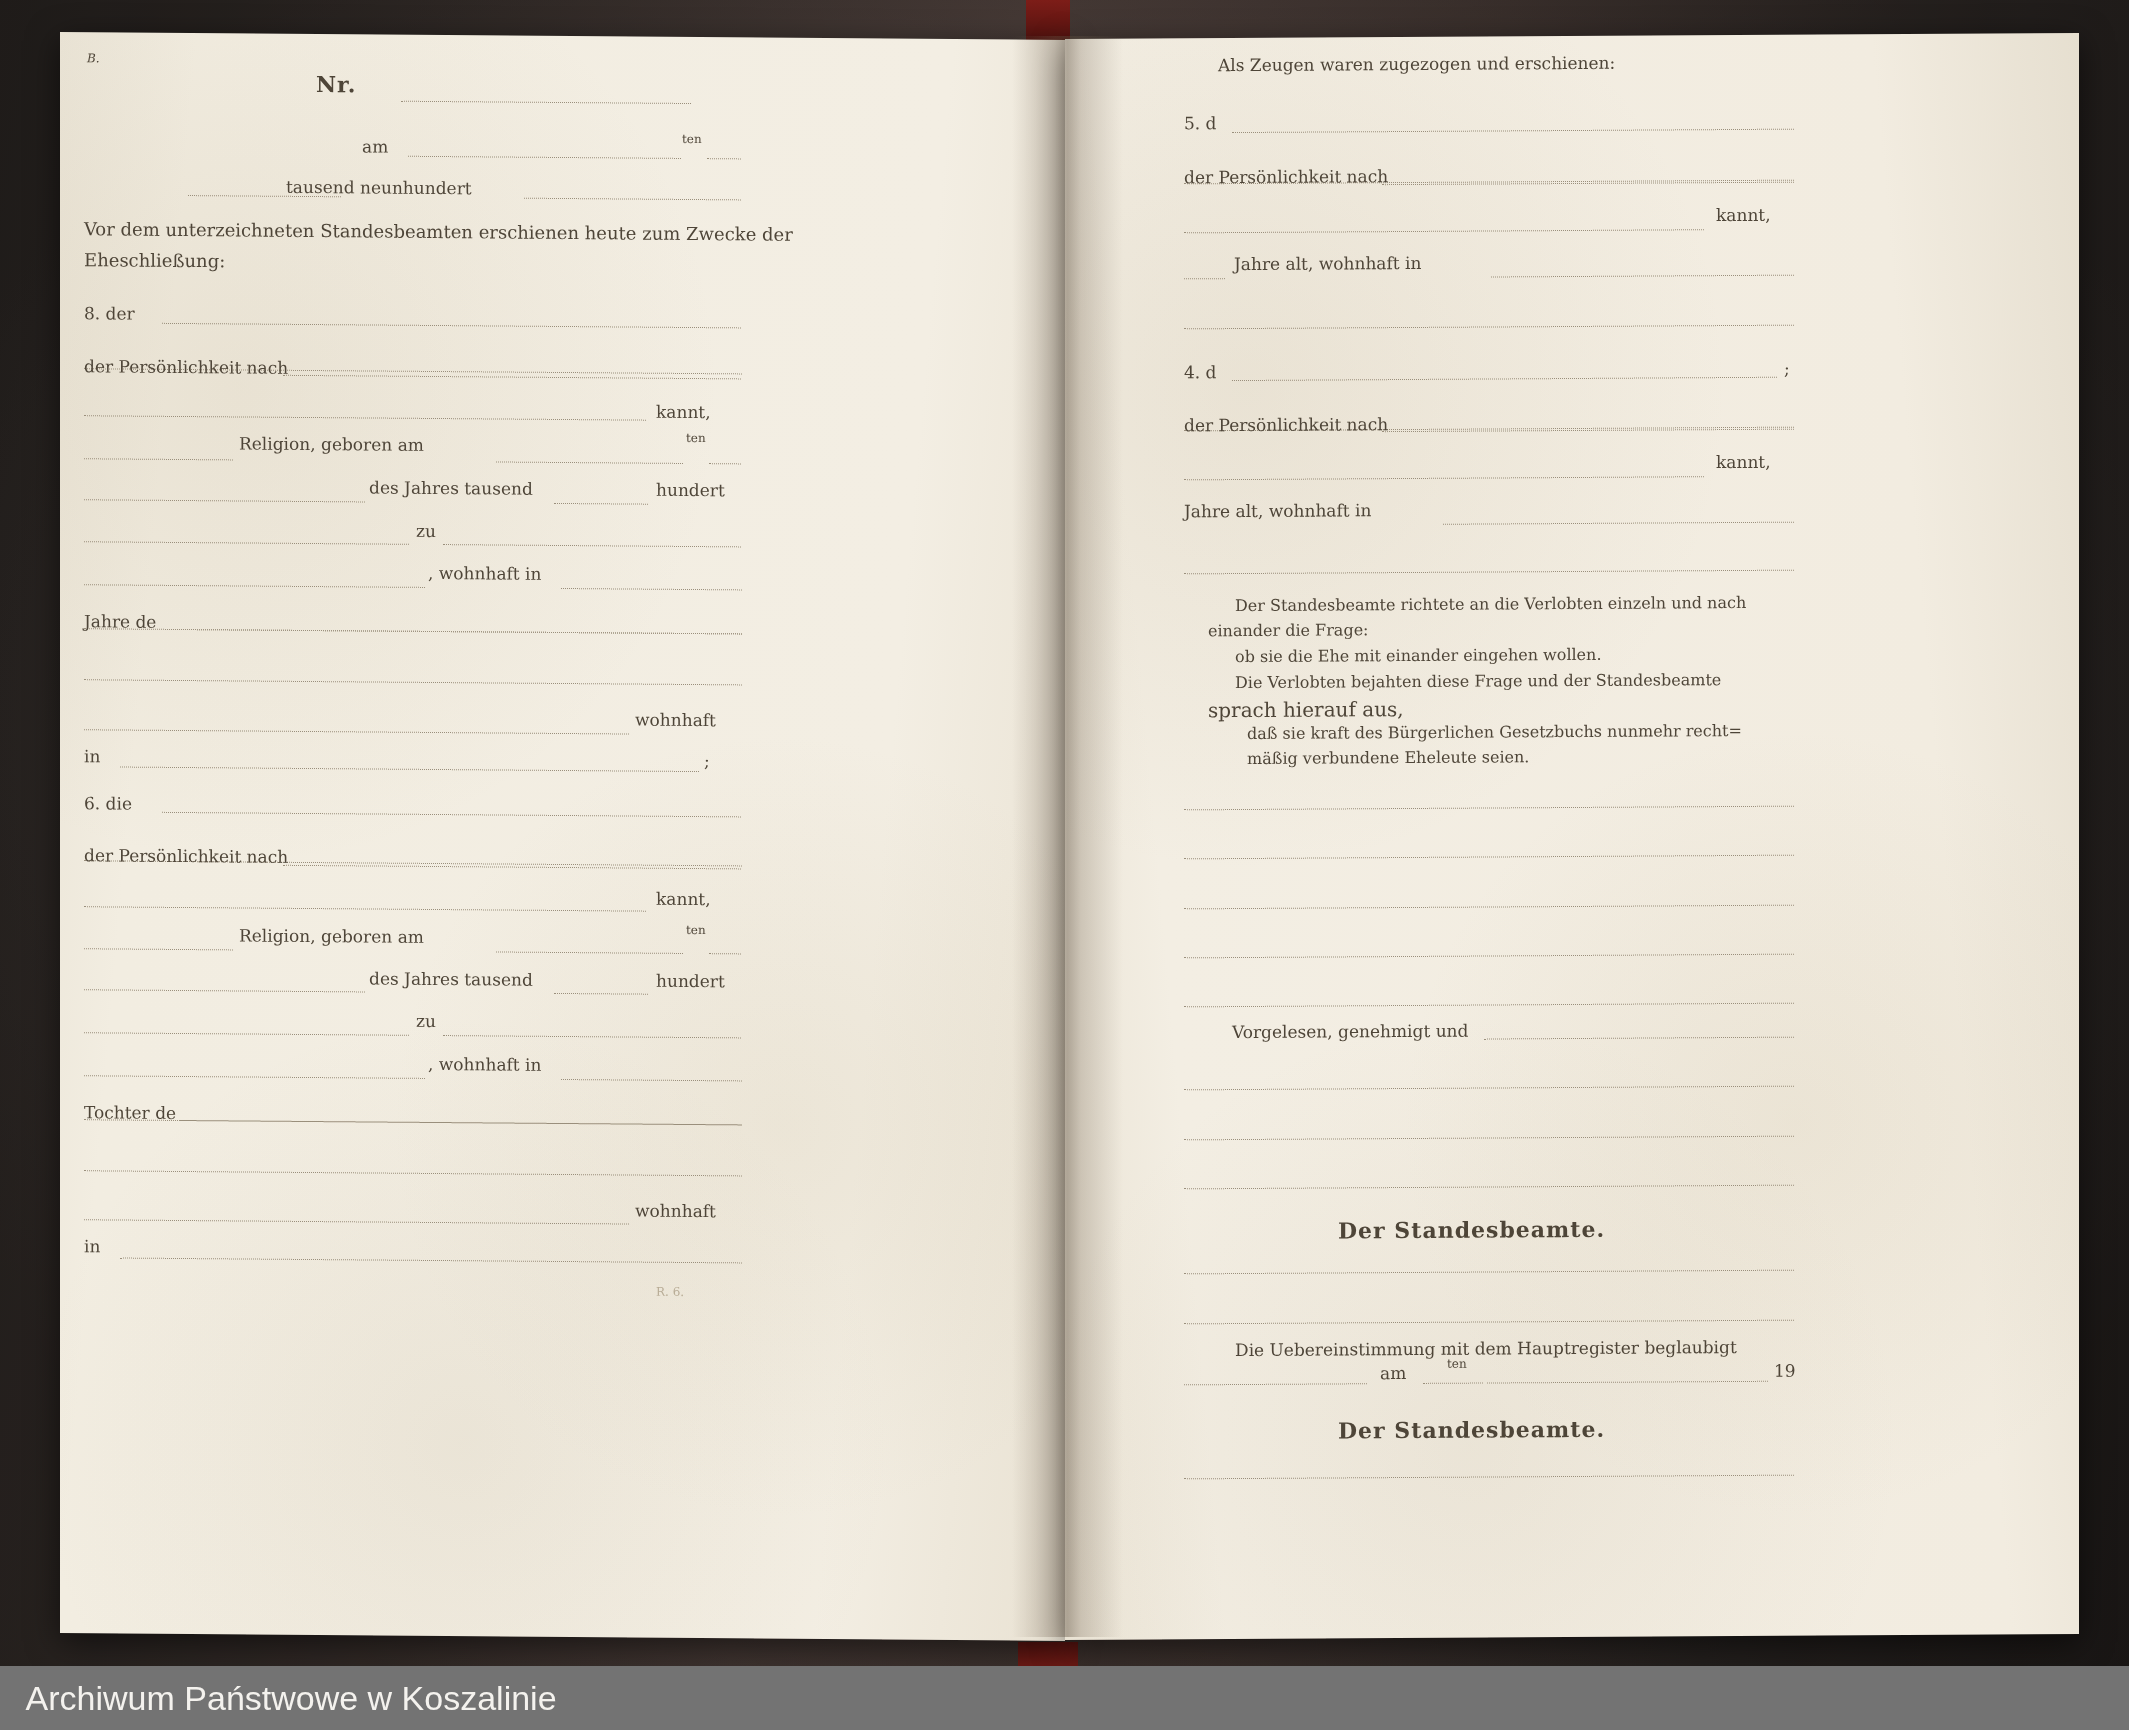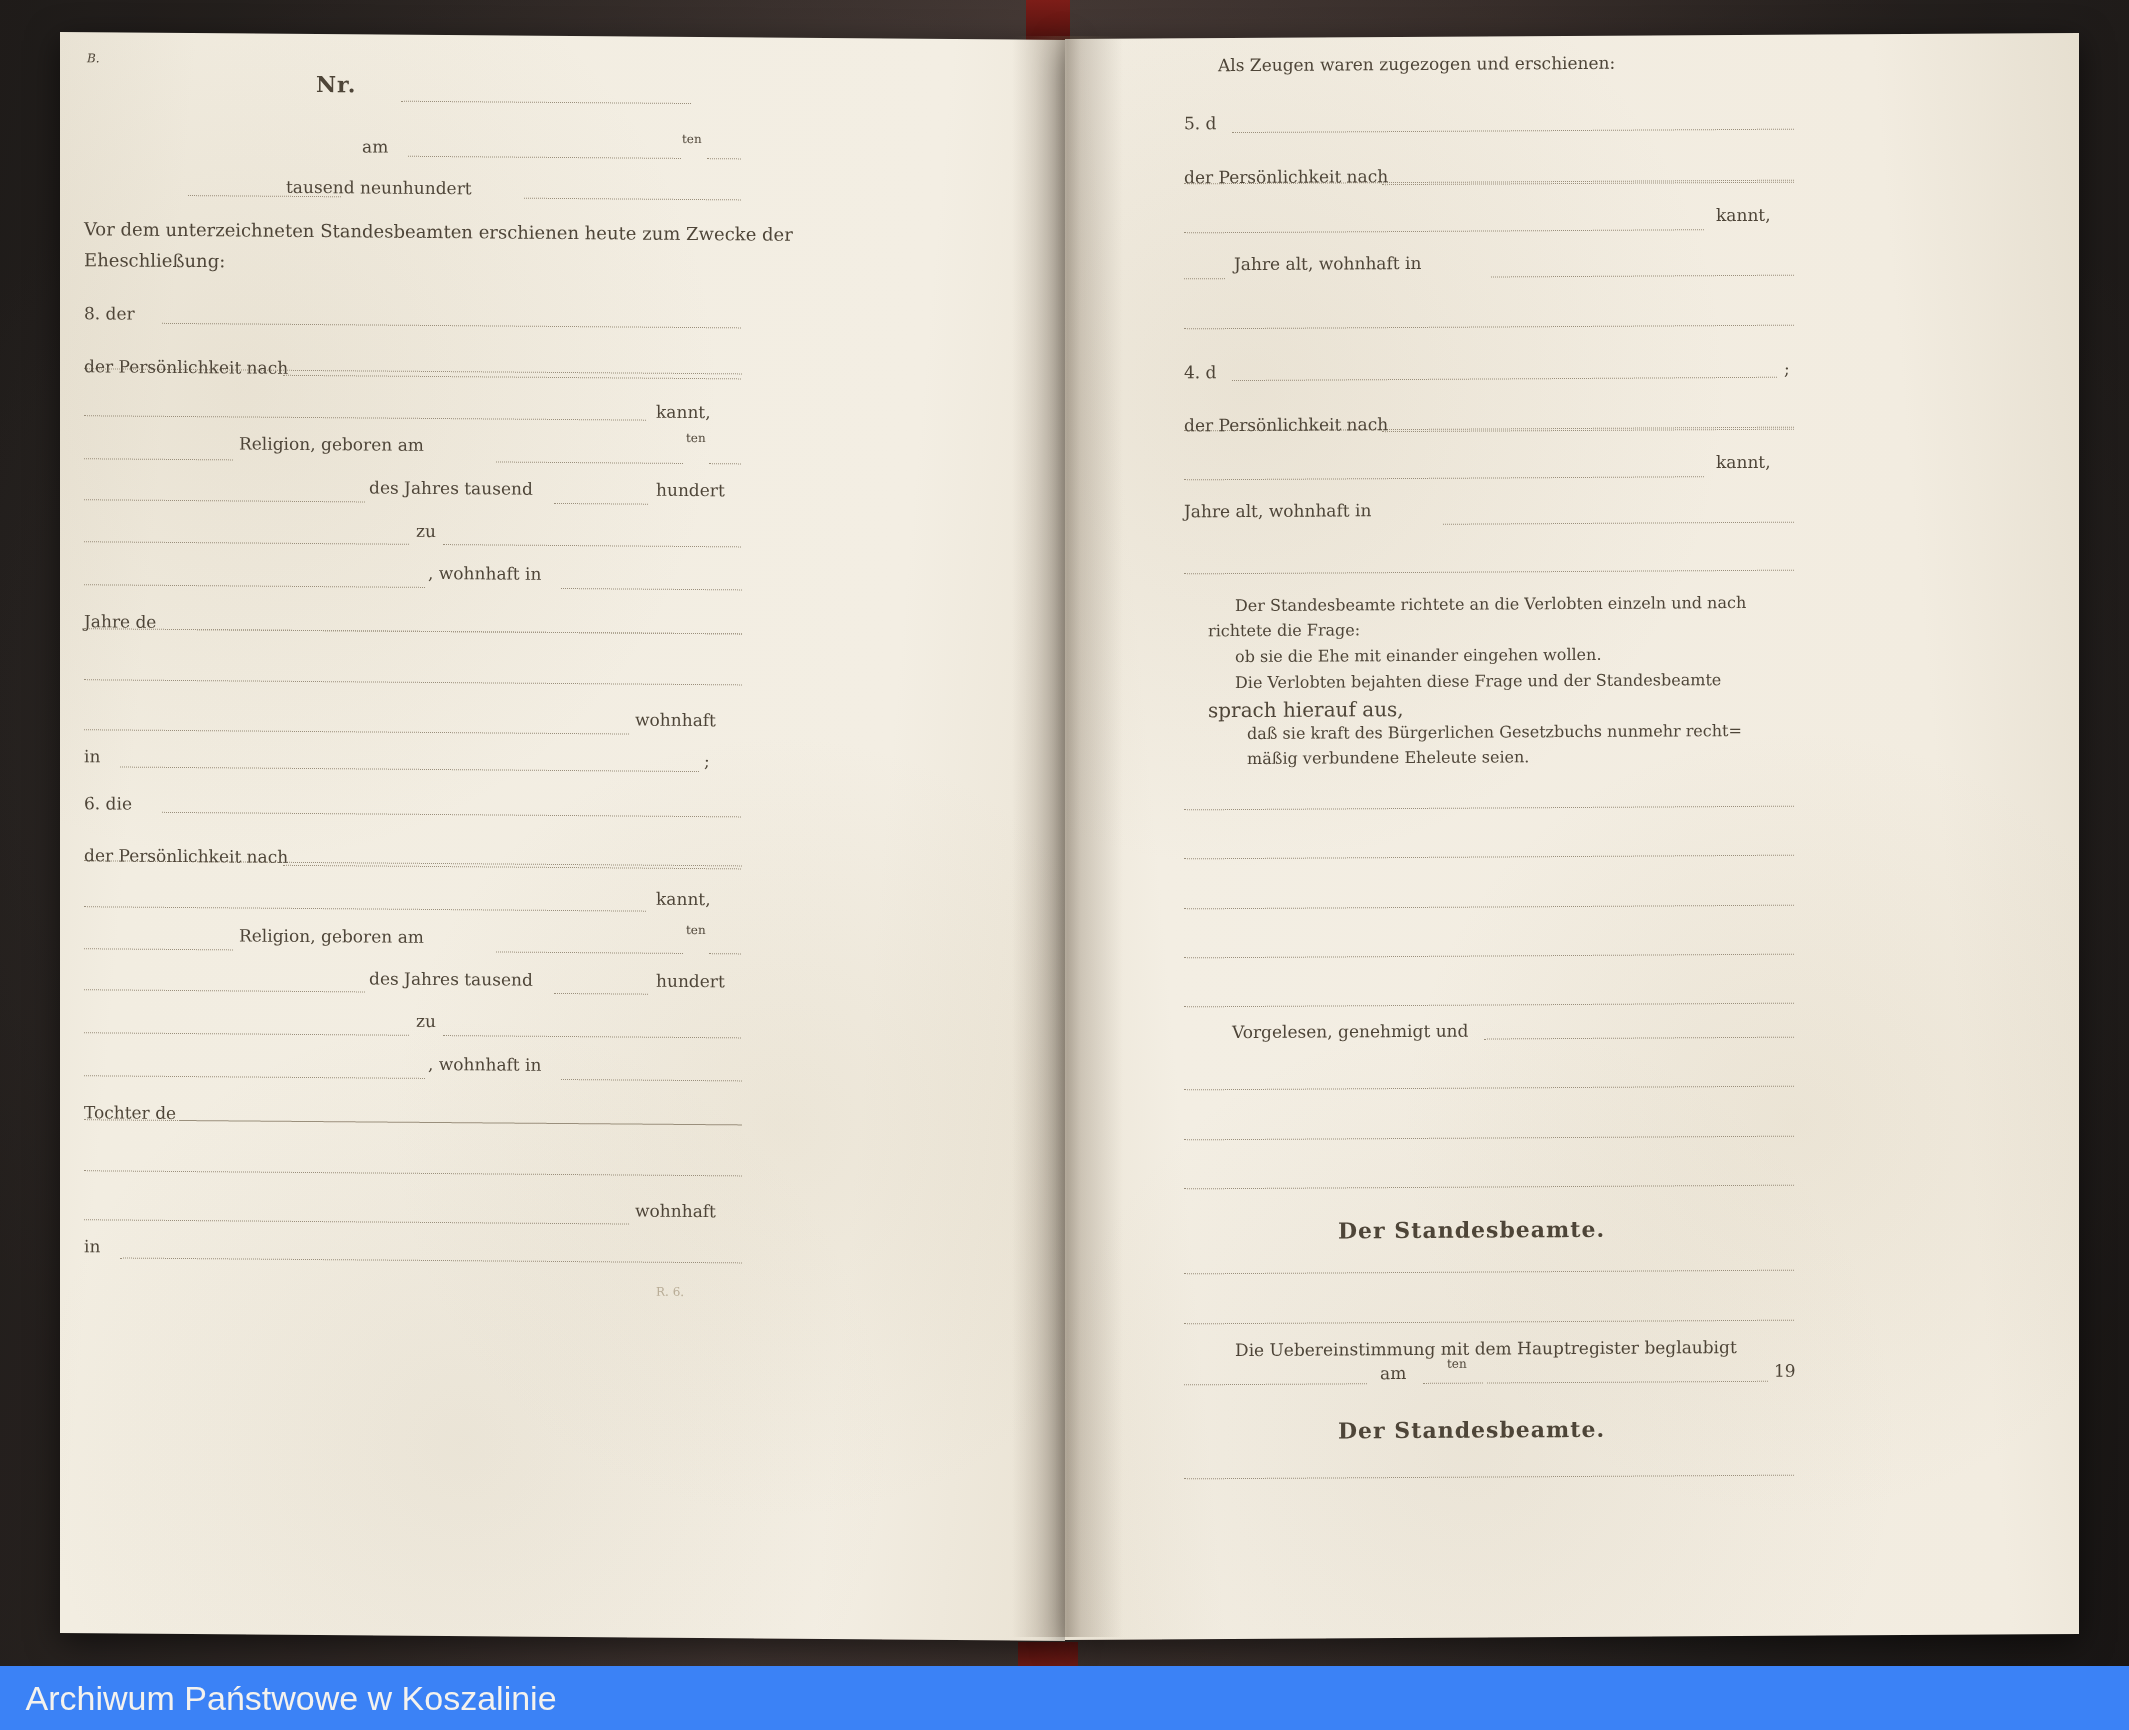--- a/index.html
+++ b/index.html
@@ -45,21 +45,21 @@
   .txt{position:absolute;font-size:17px;color:#4e4538;white-space:nowrap;
        font-family:"DejaVu Serif", serif;}
   .small{font-size:12px;}
   .bolder{font-weight:bold;letter-spacing:1px;}
 
   
   .line{position:absolute;height:0;border-bottom:0.9px dotted #9a8f7c;}
 
   
   .credit{position:absolute;left:0;bottom:0;width:100%;height:65px;
-      background:#3b82f6;color:#f4f2ee;font-family:"Liberation Sans", sans-serif;
+      background:#737373;color:#f4f2ee;font-family:"Liberation Sans", sans-serif;
       font-size:34px;display:flex;align-items:center;padding-left:25.6px;box-sizing:border-box;}
 
   .faint{color:#b9ad97;}
 </style>
 </head>
 <body>
 
 <div class="backdrop"></div>
 <div class="bookmark"></div>
 <div class="bookmark-bottom"></div>
@@ -194,21 +194,21 @@
     <div class="txt" style="left:119px;top:377px;">der Persönlichkeit nach</div>
     <div class="line" style="left:317px;top:394px;width:412px;"></div>
     <div class="line" style="left:119px;top:441px;width:520px;"></div>
     <div class="txt" style="left:651px;top:417px;">kannt,</div>
 
     <div class="txt" style="left:119px;top:463px;">Jahre alt, wohnhaft in</div>
     <div class="line" style="left:378px;top:487px;width:351px;"></div>
     <div class="line" style="left:119px;top:535px;width:610px;"></div>
 
     <div class="txt" style="left:170px;top:558px;font-size:16px;">Der Standesbeamte richtete an die Verlobten einzeln und nach</div>
-    <div class="txt" style="left:143px;top:583px;font-size:16px;">richtete die Frage:</div>
+    <div class="txt" style="left:143px;top:583px;font-size:16px;">einander die Frage:</div>
     <div class="txt" style="left:170px;top:609px;font-size:16px;">ob sie die Ehe mit einander eingehen wollen.</div>
     <div class="txt" style="left:170px;top:635px;font-size:16px;">Die Verlobten bejahten diese Frage und der Standesbeamte</div>
     <div class="txt" style="left:143px;top:660px;font-size:20px;">sprach hierauf aus,</div>
     <div class="txt" style="left:182px;top:686px;font-size:16px;">daß sie kraft des Bürgerlichen Gesetzbuchs nunmehr recht=</div>
     <div class="txt" style="left:182px;top:711px;font-size:16px;">mäßig verbundene Eheleute seien.</div>
 
     <div class="line" style="left:119px;top:771px;width:610px;"></div>
     <div class="line" style="left:119px;top:820px;width:610px;"></div>
     <div class="line" style="left:119px;top:870px;width:610px;"></div>
     <div class="line" style="left:119px;top:919px;width:610px;"></div>

